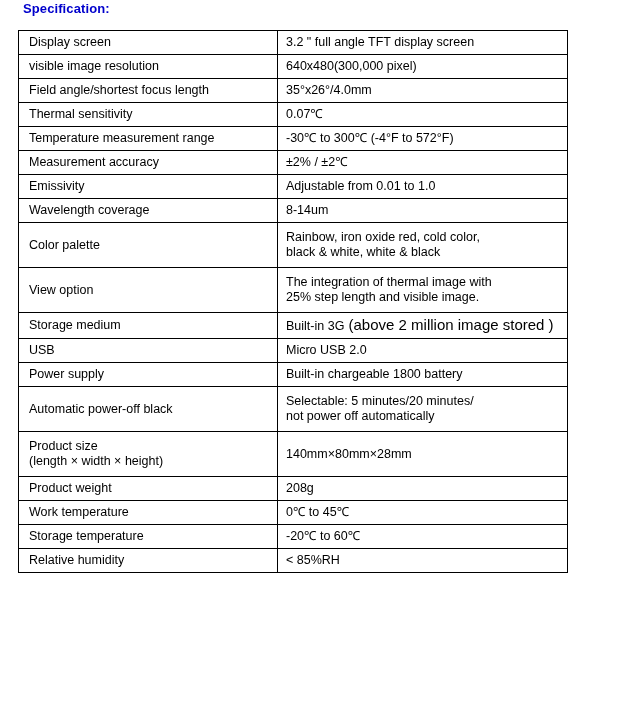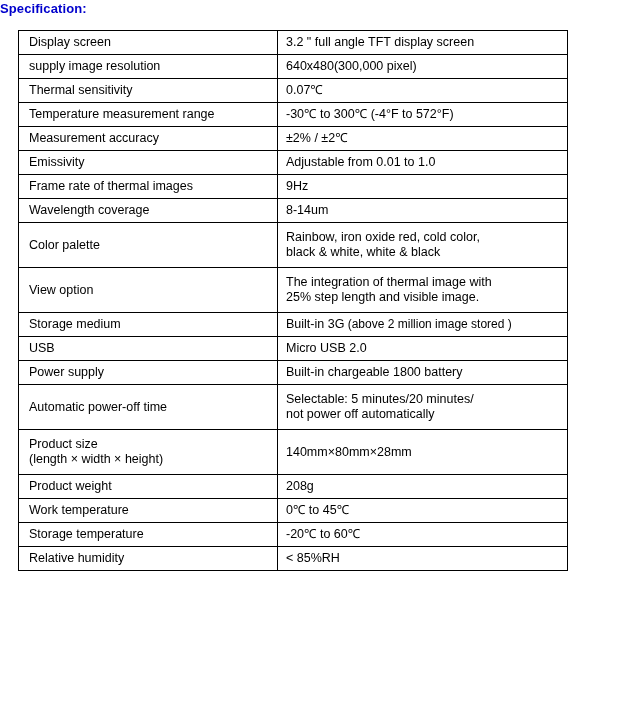--- a/index.html
+++ b/index.html
@@ -14,21 +14,21 @@
     color: #000000;
     overflow: hidden;
   }
   .page {
     position: relative;
     width: 621px;
     height: 722px;
   }
   .spec-heading {
     position: absolute;
-    left: 0;
+    left: 23px;
     top: 1px;
     font-size: 13px;
     font-weight: bold;
     color: #0000cc;
     letter-spacing: 0.1px;
     line-height: 16px;
   }
   .spec-table-wrap {
     position: absolute;
     left: 18px;
@@ -52,21 +52,21 @@
     word-break: break-word;
   }
   table.spec-table td.val {
     padding-left: 8px;
   }
   table.spec-table tr.r-tall td {
     padding-top: 7px;
     padding-bottom: 7px;
   }
   .smalltxt {
-    font-size: 12px;
+    font-size: 15px;
   }
   .nowrapline { white-space: pre-line; }
 </style>
 </head>
 <body>
 
 <div class="page">
 
   <div class="spec-heading">Specification:</div>
 
@@ -75,42 +75,42 @@
       <colgroup>
         <col class="c-label">
         <col class="c-value">
       </colgroup>
       <tbody>
           <tr>
             <td class="label nowrapline">Display screen</td>
             <td class="val nowrapline">3.2 " full angle TFT display screen</td>
           </tr>
           <tr>
-            <td class="label nowrapline">supply image resolution</td>
+            <td class="label nowrapline">visible image resolution</td>
             <td class="val nowrapline">640x480(300,000 pixel)</td>
+          </tr>
+          <tr>
+            <td class="label nowrapline">Field angle/shortest focus length</td>
+            <td class="val nowrapline">35°x26°/4.0mm</td>
           </tr>
           <tr>
             <td class="label nowrapline">Thermal sensitivity</td>
             <td class="val nowrapline">0.07℃</td>
           </tr>
           <tr>
             <td class="label nowrapline">Temperature measurement range</td>
             <td class="val nowrapline">-30℃ to 300℃ (-4°F to 572°F)</td>
           </tr>
           <tr>
             <td class="label nowrapline">Measurement accuracy</td>
             <td class="val nowrapline">±2% / ±2℃</td>
           </tr>
           <tr>
             <td class="label nowrapline">Emissivity</td>
             <td class="val nowrapline">Adjustable from 0.01 to 1.0</td>
-          </tr>
-          <tr>
-            <td class="label nowrapline">Frame rate of thermal images</td>
-            <td class="val nowrapline">9Hz</td>
           </tr>
           <tr>
             <td class="label nowrapline">Wavelength coverage</td>
             <td class="val nowrapline">8-14um</td>
           </tr>
           <tr class="r-tall">
             <td class="label nowrapline">Color palette</td>
             <td class="val nowrapline">Rainbow, iron oxide red, cold color,
 black &amp; white, white &amp; black</td>
           </tr>
@@ -125,21 +125,21 @@
           </tr>
           <tr>
             <td class="label nowrapline">USB</td>
             <td class="val nowrapline">Micro USB 2.0</td>
           </tr>
           <tr>
             <td class="label nowrapline">Power supply</td>
             <td class="val nowrapline">Built-in chargeable 1800 battery</td>
           </tr>
           <tr class="r-tall">
-            <td class="label nowrapline">Automatic power-off time</td>
+            <td class="label nowrapline">Automatic power-off black</td>
             <td class="val nowrapline">Selectable: 5 minutes/20 minutes/
 not power off automatically</td>
           </tr>
           <tr class="r-tall">
             <td class="label nowrapline">Product size
 (length × width × height)</td>
             <td class="val nowrapline">140mm×80mm×28mm</td>
           </tr>
           <tr>
             <td class="label nowrapline">Product weight</td>

